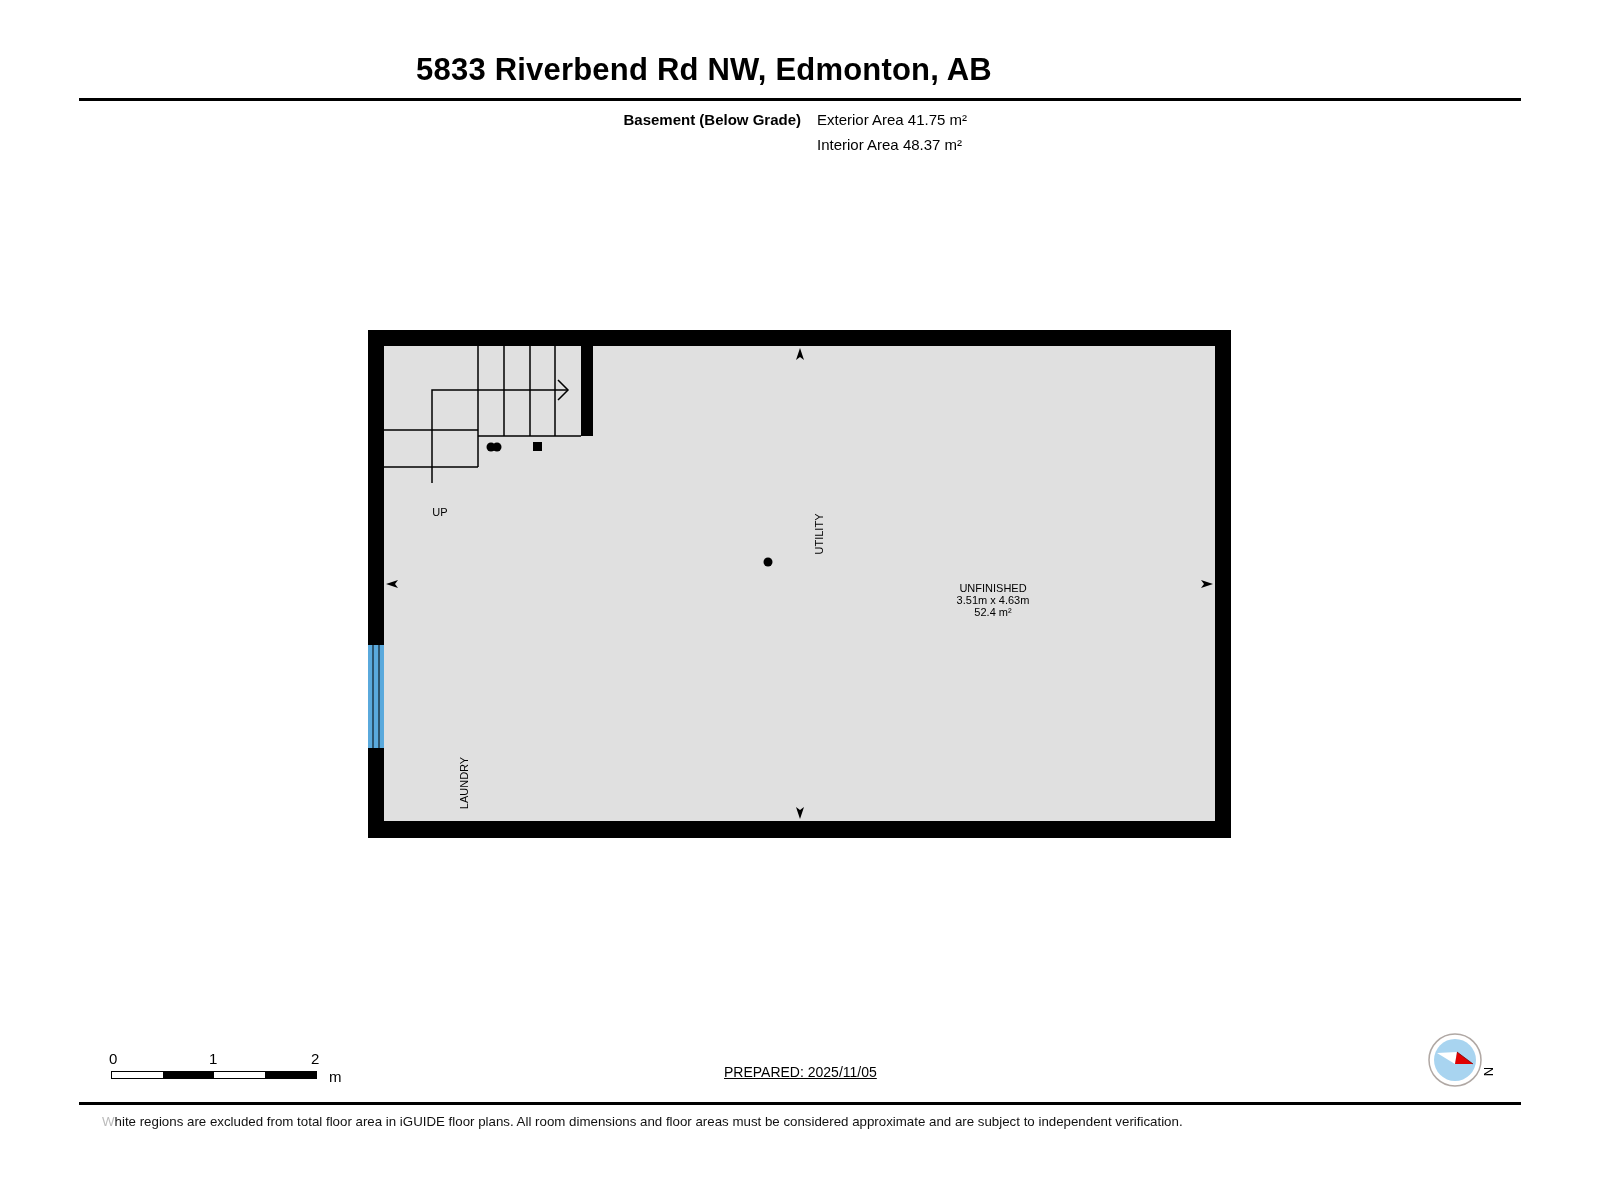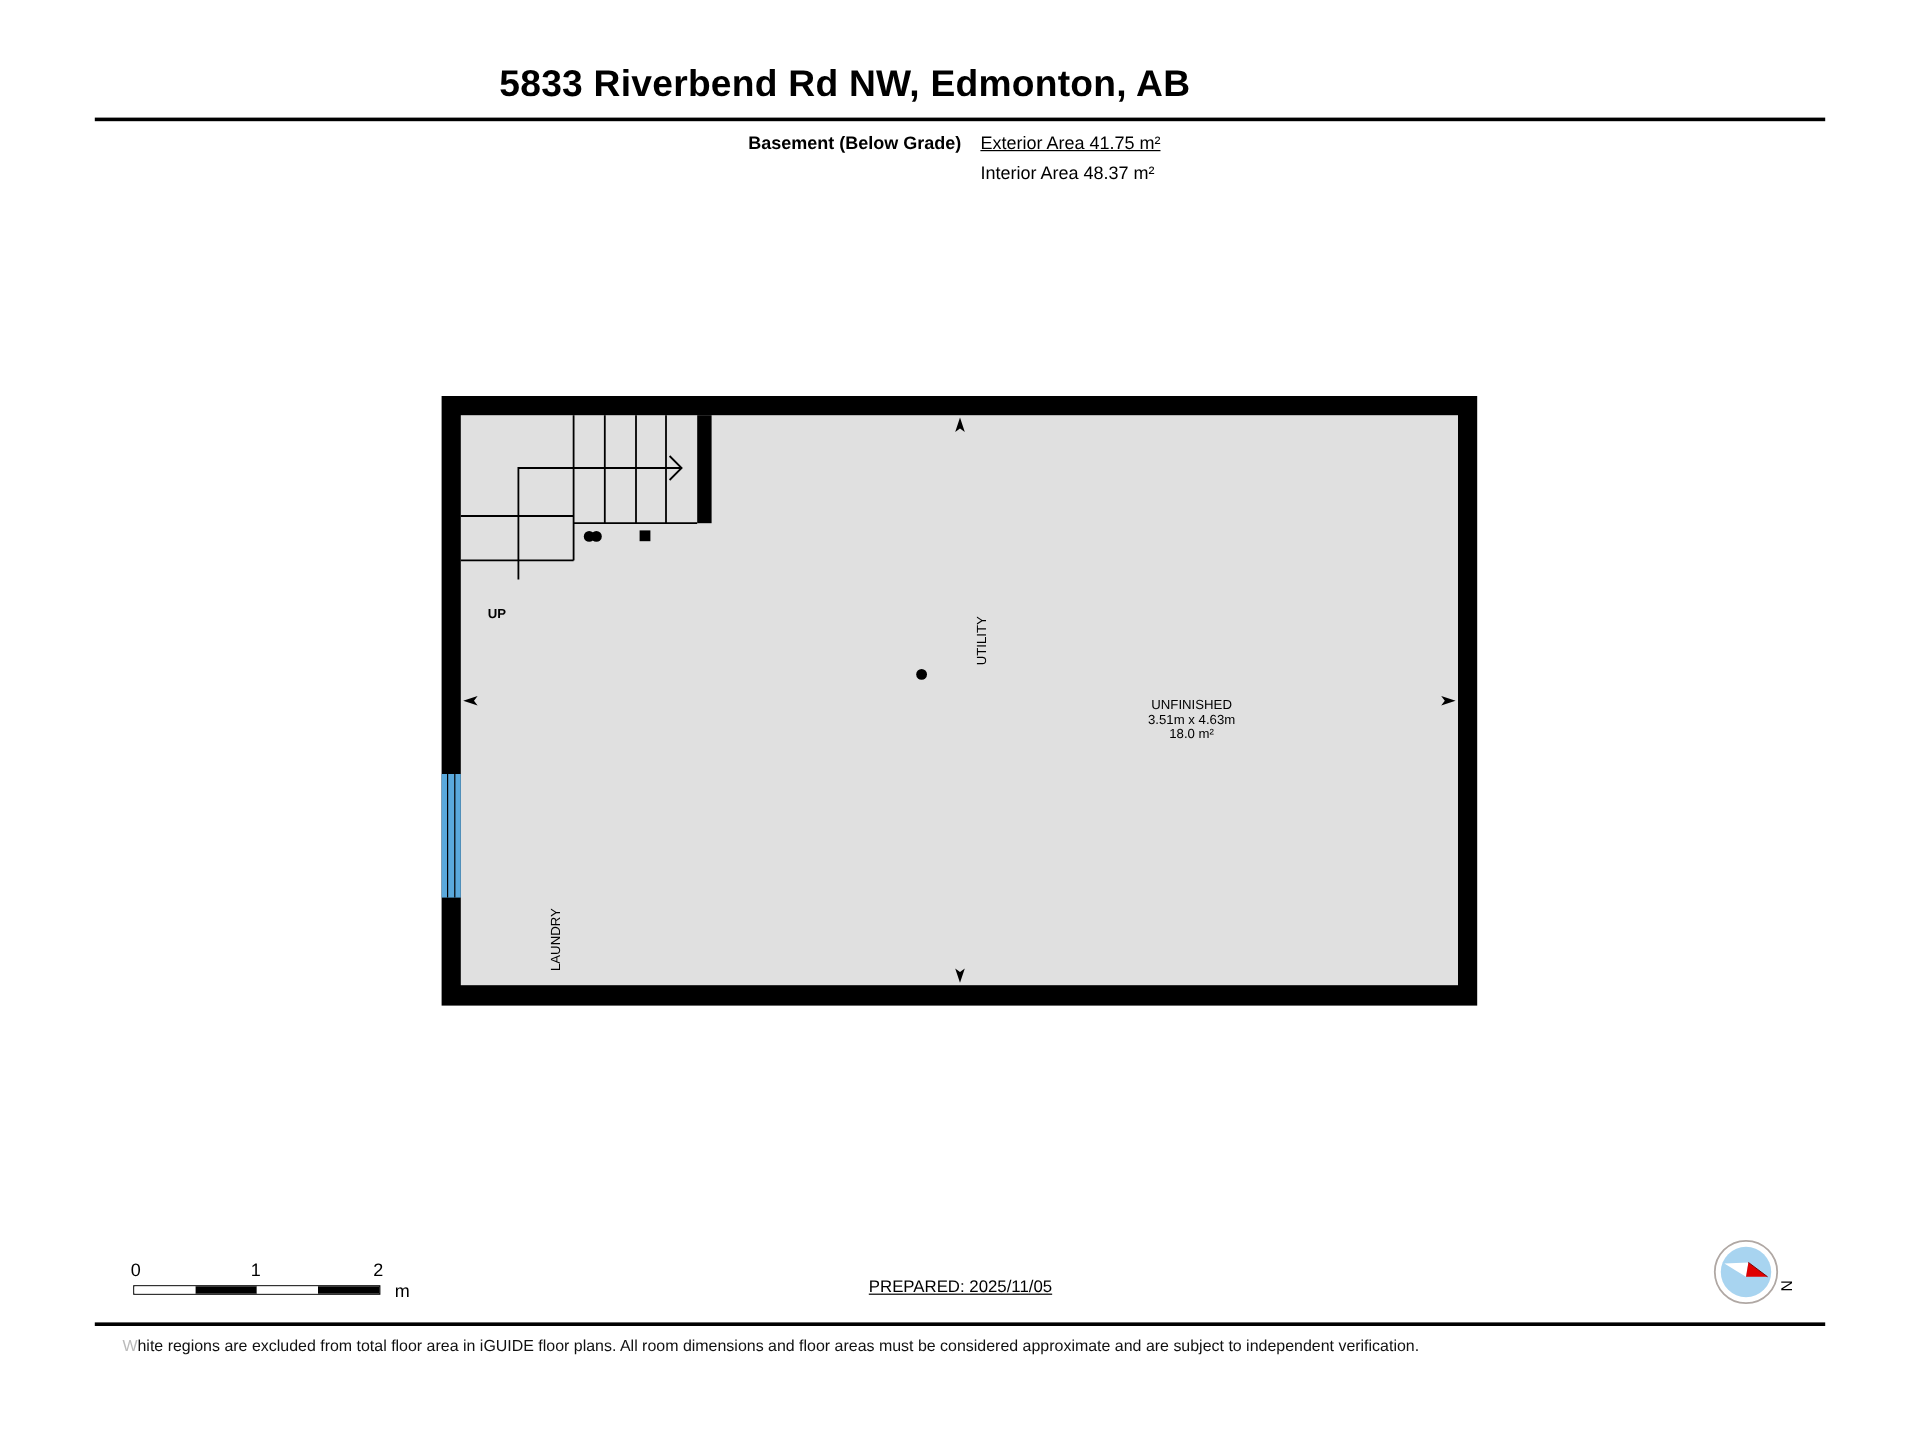--- a/index.html
+++ b/index.html
@@ -43,21 +43,21 @@
       font-weight: bold;
       text-align: right;
       white-space: nowrap;
     }
     .area-line {
       position: absolute;
       left: 817px;
       font-size: 15px;
       white-space: nowrap;
     }
-    .area-line.ext { top: 111px; text-decoration: underline; }
+    .area-line.ext { top: 111px; }
     .area-line.int { top: 136px; }
 
     .plan {
       position: absolute;
       left: 0;
       top: 0;
       width: 1600px;
       height: 1200px;
     }
     .room-label {
@@ -167,28 +167,28 @@
     <polygon points="1213,584 1201,580 1204,584 1201,588"></polygon>
   </g>
 
   <g>
     <rect x="368" y="645" width="16" height="103" fill="#5aa9dc"></rect>
     <line x1="373" y1="645" x2="373" y2="748" stroke="#000" stroke-width="1"></line>
     <line x1="379" y1="645" x2="379" y2="748" stroke="#000" stroke-width="1"></line>
   </g>
 </svg>
 
-<div class="room-label center" style="left:414px; top:506px;font-weight:bold;">UP</div>
+<div class="room-label center" style="left:440px; top:506px;">UP</div>
 <div class="room-label vertical" style="left:819px; top:534px;">UTILITY</div>
 <div class="room-label vertical" style="left:464px; top:783px;">LAUNDRY</div>
 
 <div class="room-label center" style="left:993px; top:582px;">
   <div>UNFINISHED</div>
   <div>3.51m x 4.63m</div>
-  <div>18.0 m²</div>
+  <div>52.4 m²</div>
 </div>
 
 <div class="scale-labels">
   <span style="left:109px; top:1050px;">0</span>
   <span style="left:209px; top:1050px;">1</span>
   <span style="left:311px; top:1050px;">2</span>
   <span style="left:329px; top:1068px;">m</span>
 </div>
 <div class="scale-bar">
   <div class="seg w"></div>

